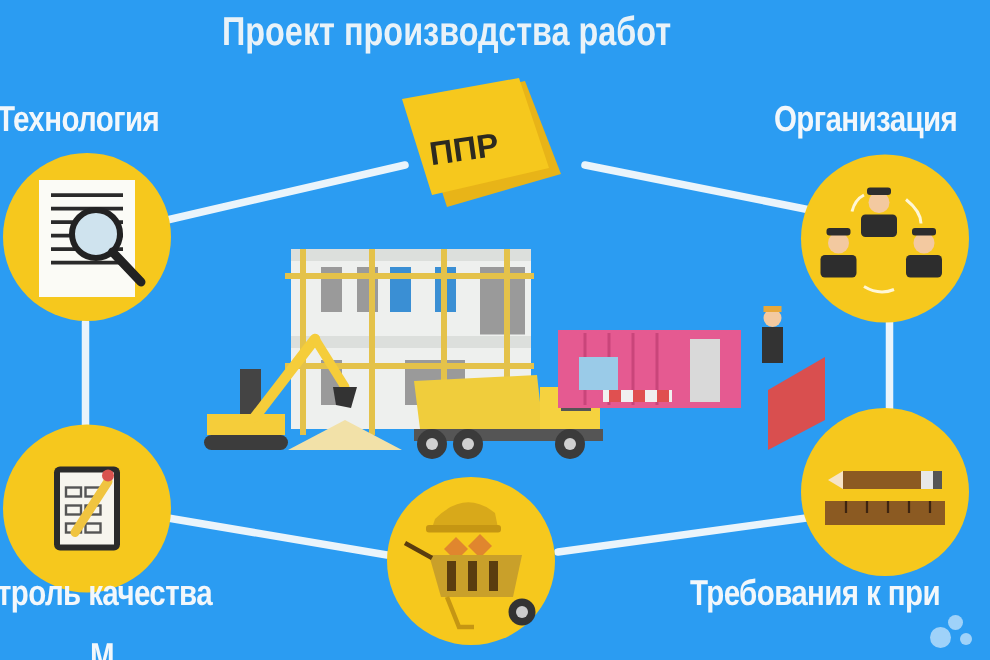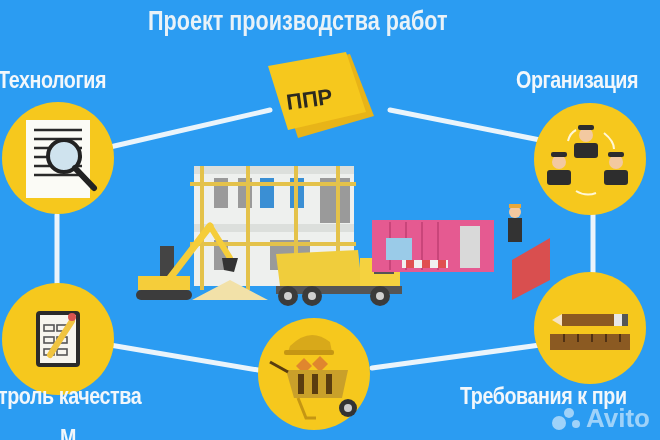--- a/index.html
+++ b/index.html
@@ -207,16 +207,15 @@
   </svg>
 
   <div class="label" style="left:60px; top:424px;">М</div>
 
   <div class="watermark">
     <div class="wm-dots">
       <span style="left:0;top:10px;width:14px;height:14px;"></span>
       <span style="left:12px;top:2px;width:10px;height:10px;"></span>
       <span style="left:20px;top:14px;width:8px;height:8px;"></span>
     </div>
-    <span>Avito</span>
   </div>
 
 </div>
 
 </body></html>

